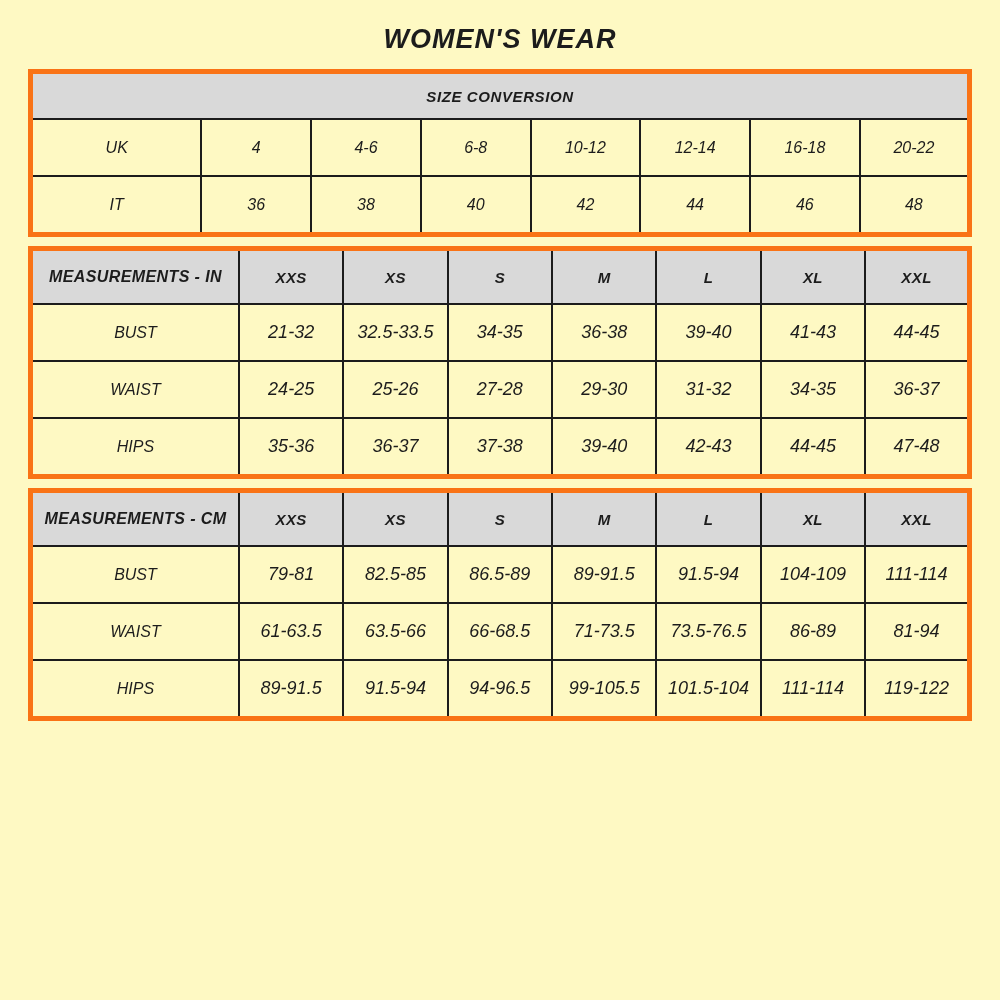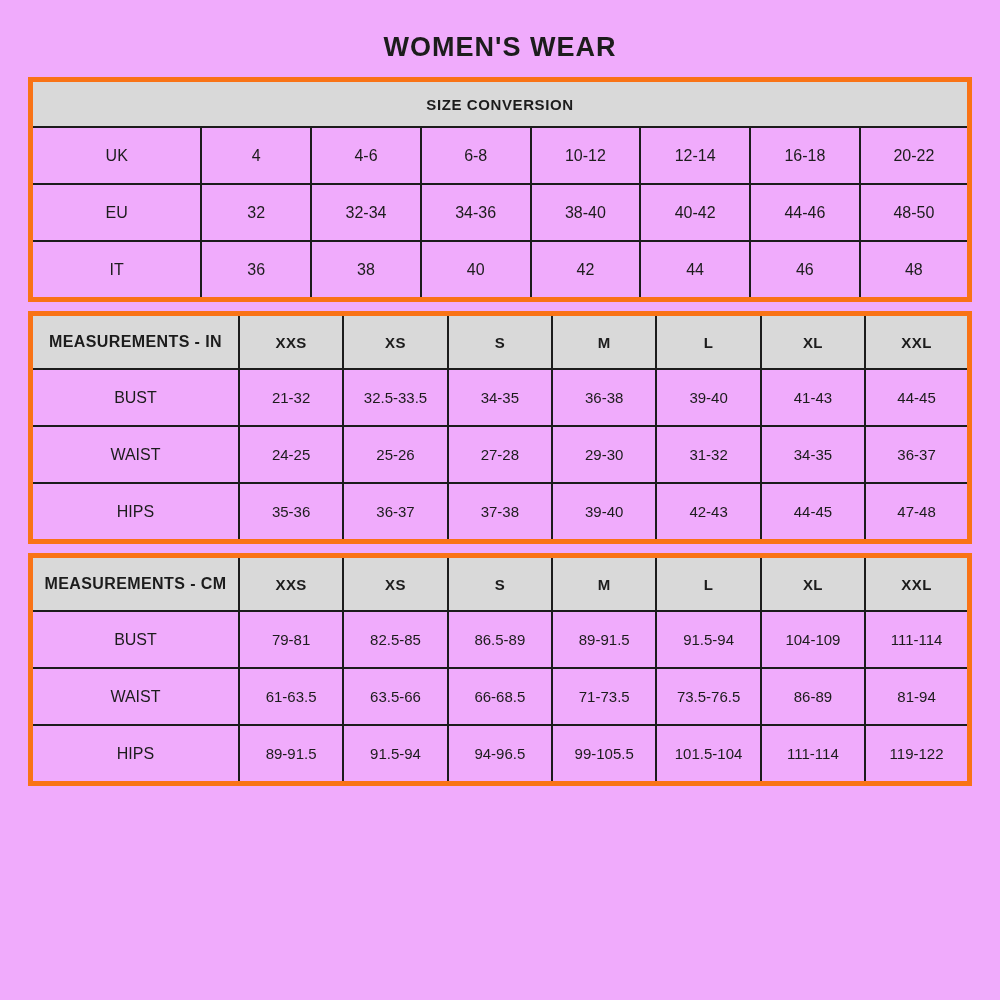--- a/index.html
+++ b/index.html
@@ -6,22 +6,23 @@
     margin: 0;
     padding: 0;
     background: #ffffff;
     font-family: "Liberation Sans", sans-serif;
     color: #1c1c1c;
   }
   .page {
     width: 1000px;
     height: 1000px;
     box-sizing: border-box;
-    padding: 26px 28px 0 28px;
-    background: #f0abfc;
+    padding: 18px 28px 0 28px;
+    background: #fef9c3;
+    font-style: italic;
   }
   .page-title {
     text-align: center;
     font-size: 27px;
     font-weight: 700;
     letter-spacing: 1px;
     margin: 6px 0 14px 0;
   }
   table.tbl {
     width: 944px;
@@ -65,21 +66,21 @@
   }
   .meas thead th.corner { font-size: 16px; }
   .meas tbody th {
     height: 55px;
     font-size: 16px;
     font-weight: 400;
     margin-top: 36px;
   }
   .meas tbody td {
     height: 55px;
-    font-size: 15px;
+    font-size: 18px;
     font-weight: 400;
   }
 </style>
 </head>
 <body>
 
 <div class="page">
 
   <h1 class="page-title">WOMEN'S WEAR</h1>
 
@@ -102,30 +103,20 @@
     <tbody>
         <tr>
           <th>UK</th>
           <td>4</td>
           <td>4-6</td>
           <td>6-8</td>
           <td>10-12</td>
           <td>12-14</td>
           <td>16-18</td>
           <td>20-22</td>
-        </tr>
-        <tr>
-          <th>EU</th>
-          <td>32</td>
-          <td>32-34</td>
-          <td>34-36</td>
-          <td>38-40</td>
-          <td>40-42</td>
-          <td>44-46</td>
-          <td>48-50</td>
         </tr>
         <tr>
           <th>IT</th>
           <td>36</td>
           <td>38</td>
           <td>40</td>
           <td>42</td>
           <td>44</td>
           <td>46</td>
           <td>48</td>

